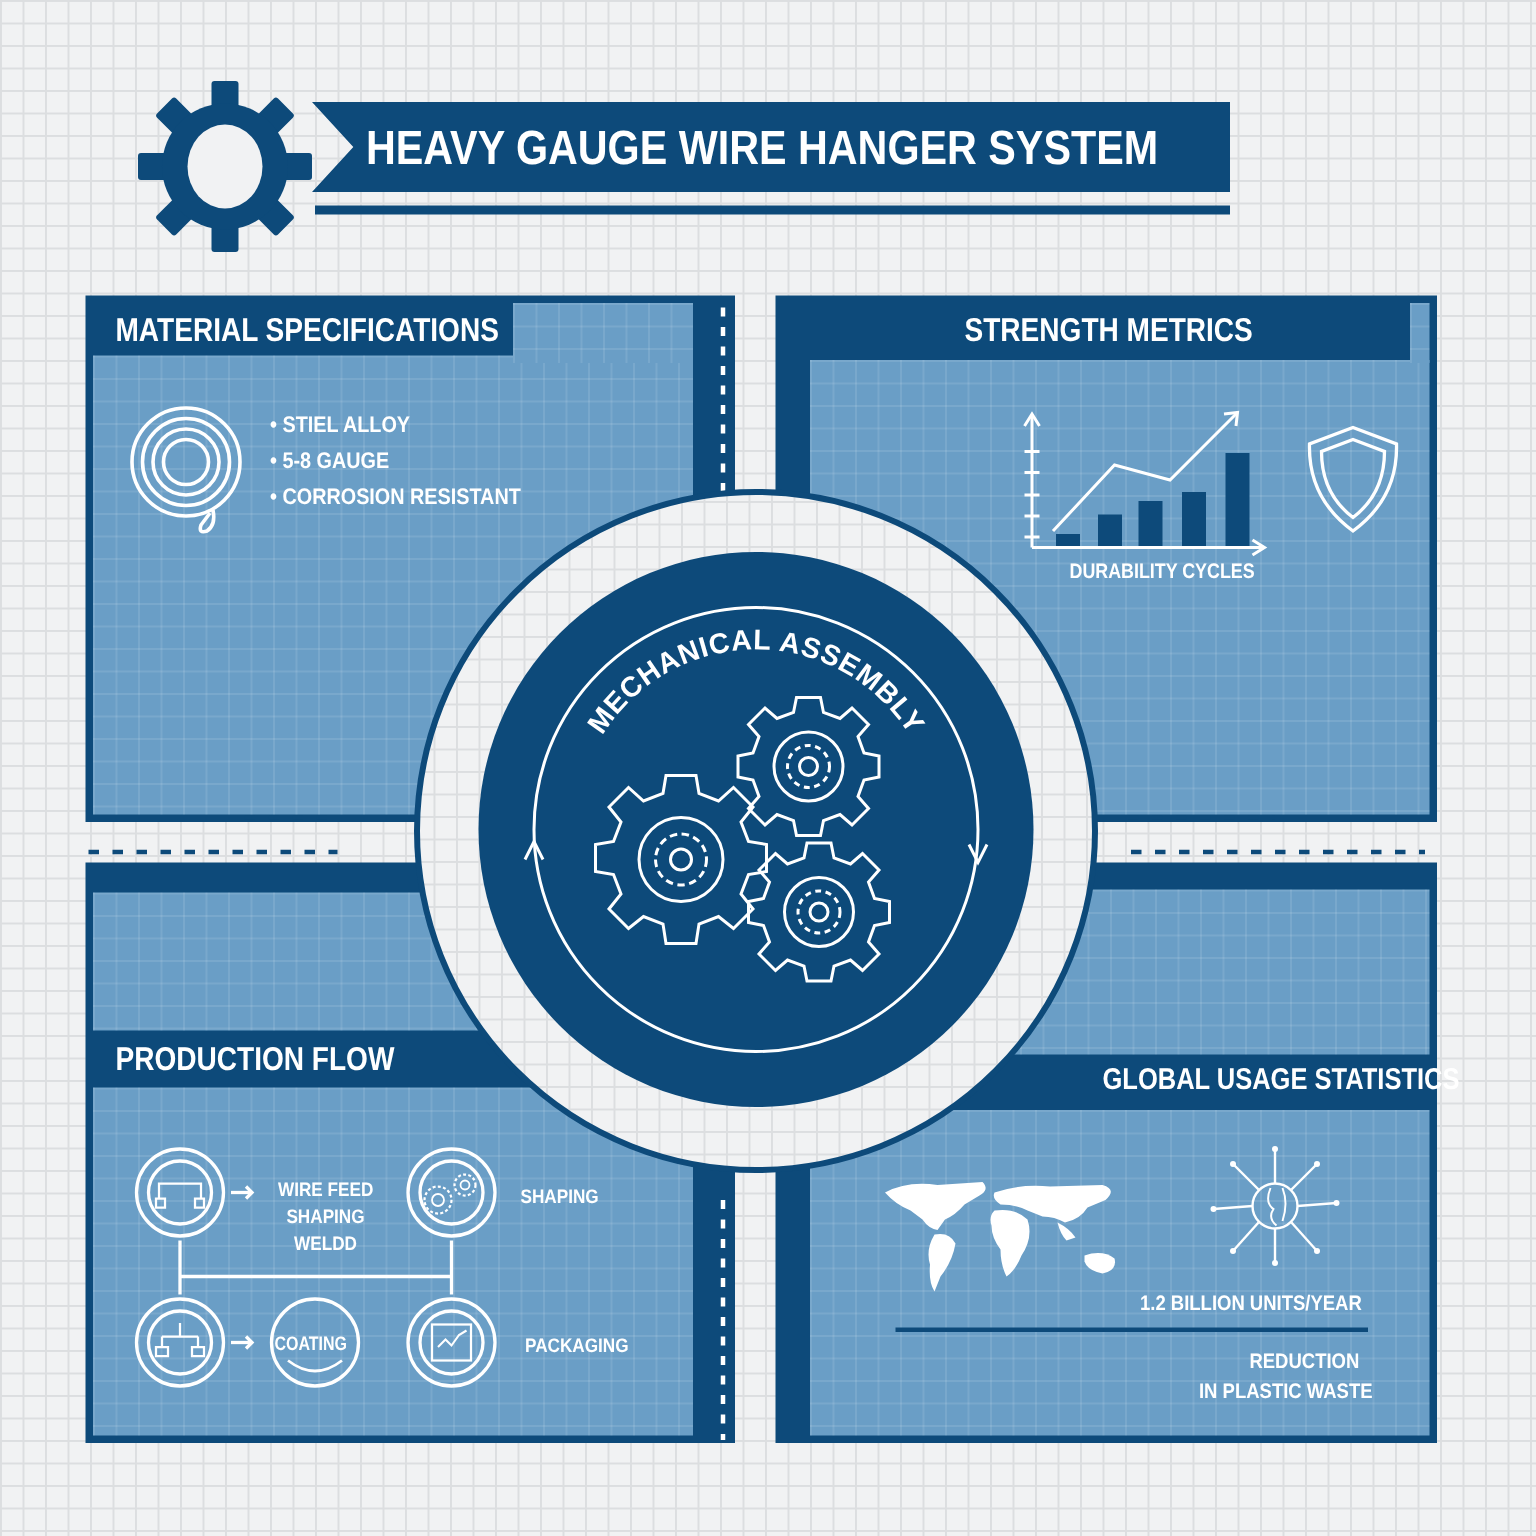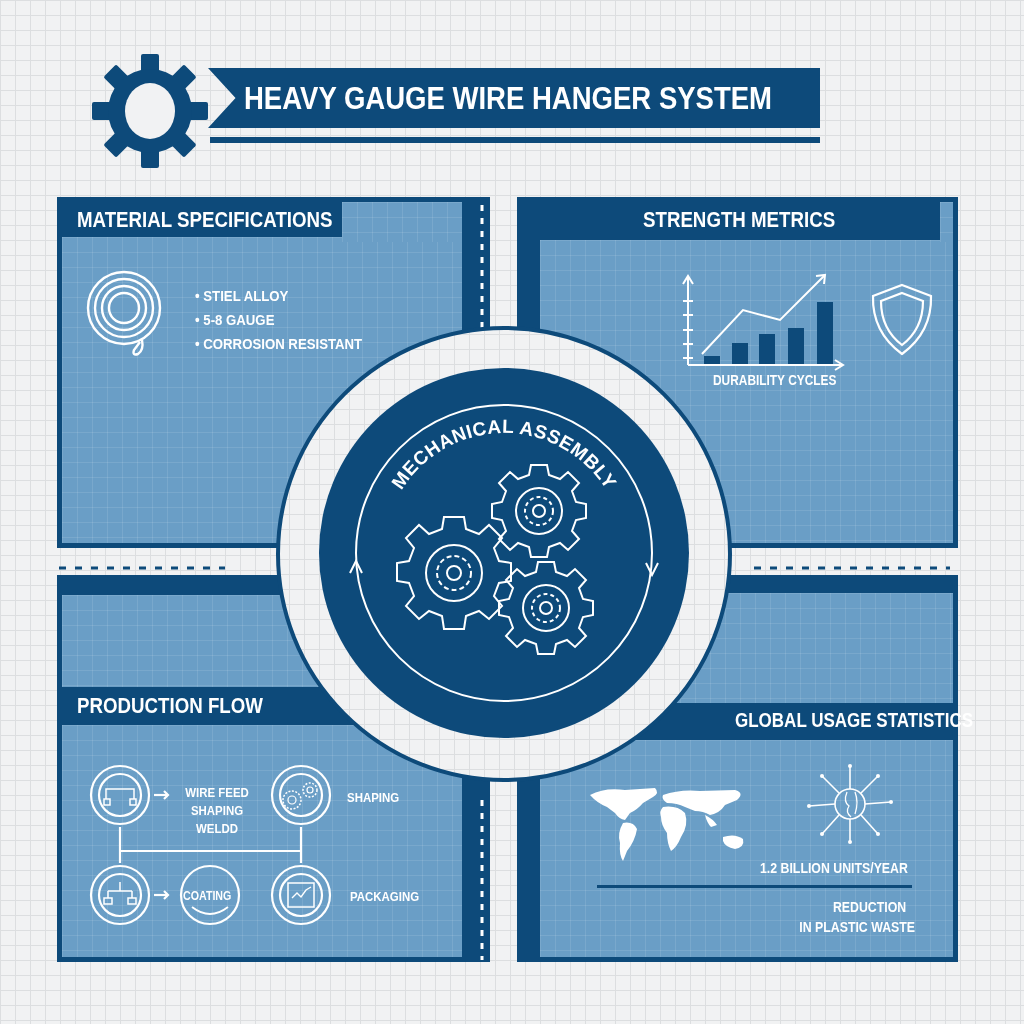--- a/index.html
+++ b/index.html
@@ -60,21 +60,21 @@
 
 <svg style="left:82px;top:270px;" width="90" height="90" viewBox="0 0 90 90">
   <g fill="none" stroke="#fff" stroke-width="2.4">
     <circle cx="42" cy="38" r="36"></circle>
     <circle cx="42" cy="38" r="29"></circle>
     <circle cx="42" cy="38" r="22"></circle>
     <circle cx="42" cy="38" r="15"></circle>
     <path d="M60 70 Q62 80 56 84 Q50 86 52 80 L58 72"></path>
   </g>
 </svg>
-<div class="abs" style="left:180px;top:284px;margin-left:15px;">
+<div class="abs" style="left:180px;top:272px;">
   <div class="body-text" style="line-height:24px;transform:scaleX(0.88);transform-origin:left center;">• <span>STIEL ALLOY</span></div>
   <div class="body-text" style="line-height:24px;transform:scaleX(0.88);transform-origin:left center;">• <span>5-8 GAUGE</span></div>
   <div class="body-text" style="line-height:24px;transform:scaleX(0.88);transform-origin:left center;">• <span>CORROSION RESISTANT</span></div>
 </div>
 
 <div class="abs dark" style="left:517px;top:197px;width:441px;height:351px;"></div>
 <div class="abs light" style="left:540px;top:240px;width:413px;height:303px;"></div>
 <div class="abs light" style="left:940px;top:202px;width:13px;height:40px;"></div>
 <div class="abs hdr-text" style="left:643px;top:207px;transform:scaleX(0.85);transform-origin:left center;">STRENGTH METRICS</div>
 

